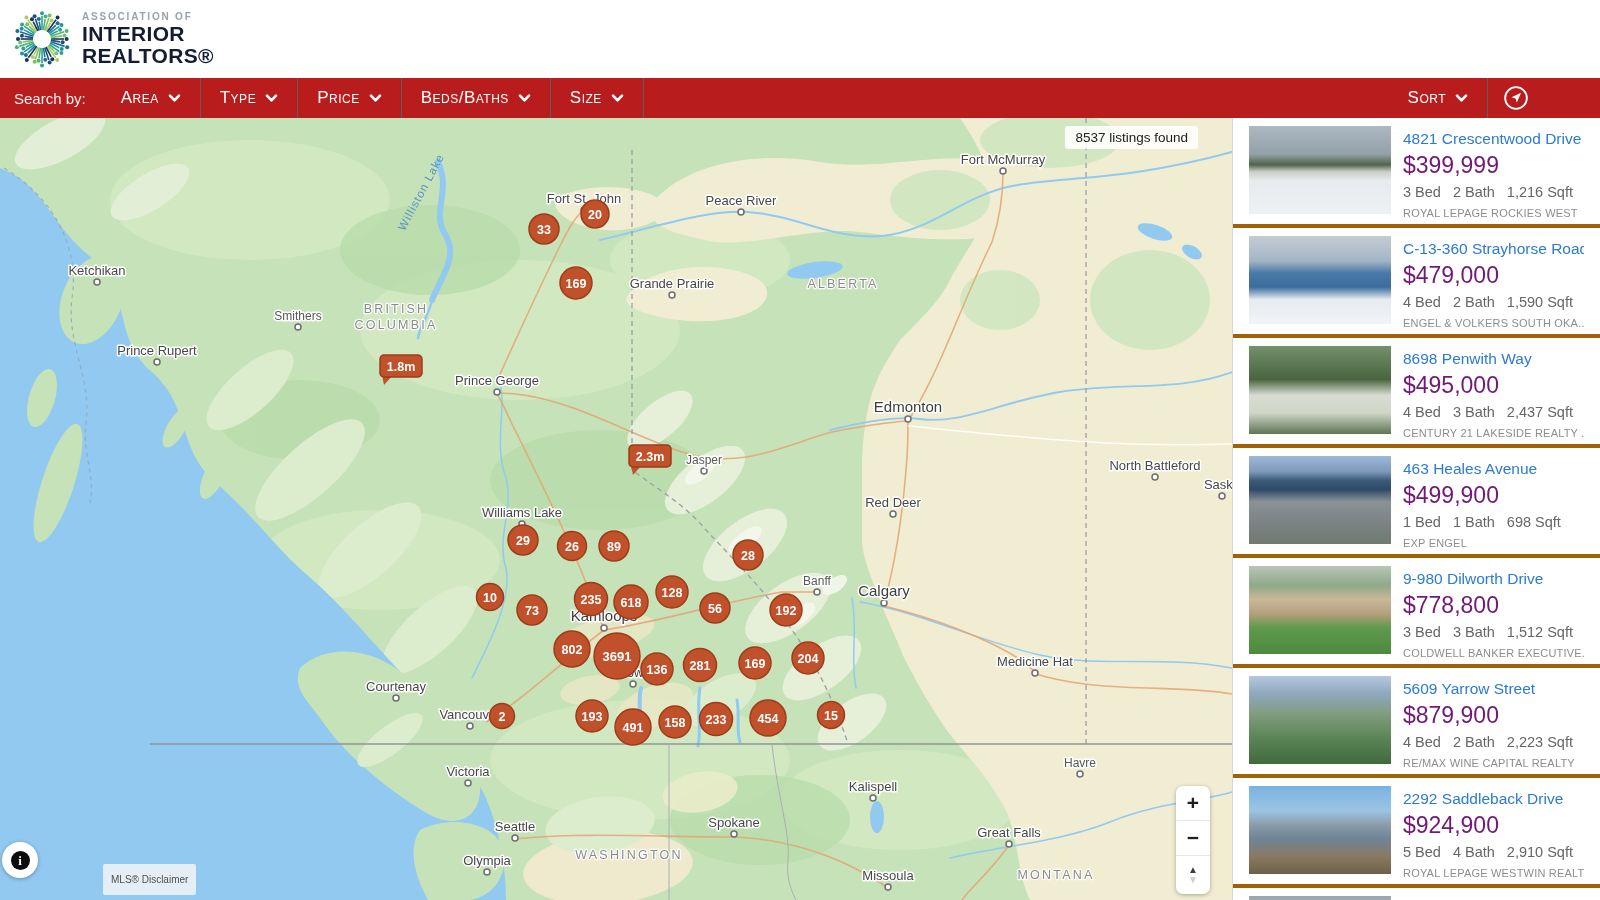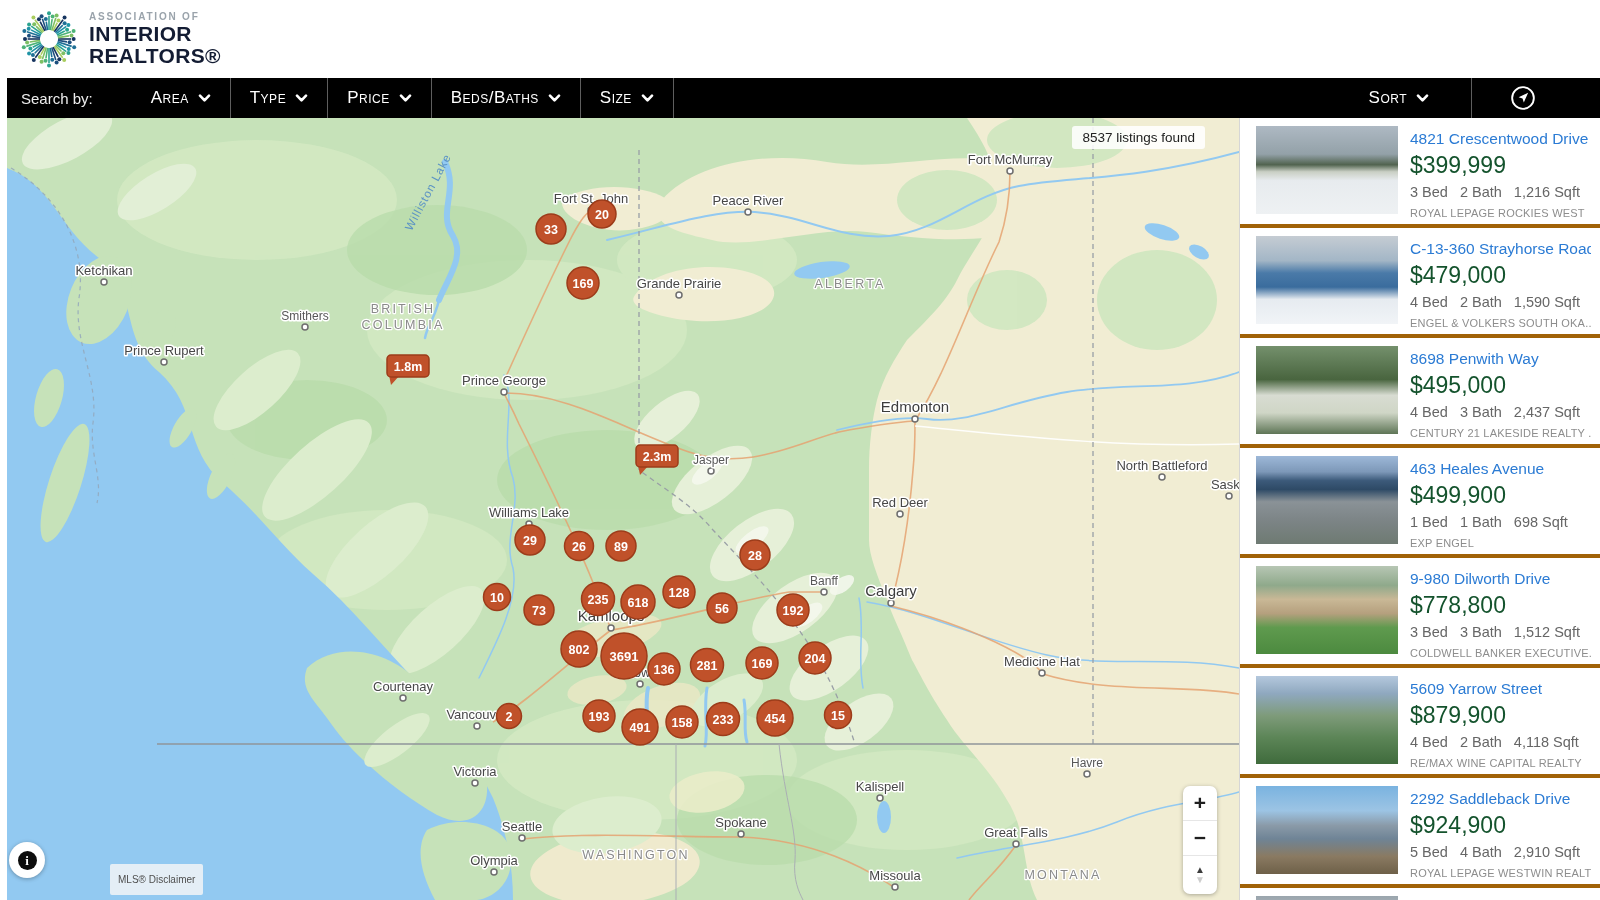--- a/index.html
+++ b/index.html
@@ -1,32 +1,32 @@
 <!DOCTYPE html>
 <html><head>
 <meta charset="utf-8">
 <style>
   html,body{margin:0;padding:0;width:1600px;height:900px;overflow:hidden;
     font-family:"Liberation Sans",sans-serif;background:#fff;}
-  .stage{position:relative;width:1296px;height:900px;margin-left:7px;}
+  .stage{position:relative;width:1296px;height:900px;}
 
   
   .header{position:absolute;top:0;left:0;width:1600px;height:78px;background:#fff;
     display:flex;align-items:center;}
   .logo{display:flex;align-items:center;margin-left:10px;cursor:pointer;}
   .logo-text{margin-left:8px;}
   .logo-tag{font-size:10px;letter-spacing:1.8px;color:#9aa3ab;font-weight:600;margin-bottom:1px;}
   .logo-name{font-size:21px;font-weight:700;color:#131c33;line-height:1.04;letter-spacing:.3px;}
   .nav{margin-left:60px;display:flex;gap:28px;align-items:center;}
   .nav-item{font-size:19px;color:#2a5a6a;padding:8px 1px;cursor:pointer;border-bottom:3px solid transparent;}
   .nav-item.active{border-bottom:3px solid #19677a;}
 
   
-  .filterbar{position:absolute;top:78px;left:0;width:1600px;height:40px;background:#000000;
-    display:flex;align-items:center;color:#fff;gap:23px;}
+  .filterbar{position:absolute;top:78px;left:0;width:1600px;height:40px;background:#b91c1c;
+    display:flex;align-items:center;color:#fff;}
   .searchby{margin:0 16px 0 14px;font-size:15px;color:#ededed;}
   .fgroup{display:flex;height:40px;}
   .fbtn{height:40px;display:flex;align-items:center;gap:9px;padding:0 19px;
     border-right:1px solid #5e5e5e;cursor:pointer;font-variant:small-caps;
     font-size:17px;letter-spacing:.5px;font-weight:500;color:#fff;}
   .fbtn svg{display:block;}
   .spacer{flex:1;}
   .vdiv{width:1px;height:40px;background:#5e5e5e;}
   .compass-btn{width:56px;height:40px;display:flex;align-items:center;justify-content:center;
     cursor:pointer;margin-right:56px;}
@@ -71,21 +71,21 @@
   .mls-tag{position:absolute;left:103px;top:746px;background:rgba(233,240,246,.95);padding:10px 8px;
     font-size:10px;color:#4f4f4f;border-radius:2px;cursor:pointer;text-align:right;}
 
   
   .sidebar{position:absolute;top:118px;left:1232px;width:368px;height:782px;background:#fff;
     border-left:1px solid #d6d6d6;overflow:hidden;box-sizing:border-box;}
   .card{display:flex;height:100px;padding:6px 16px 0 16px;border-bottom:4px solid #a16207;cursor:pointer;}
   .photo{width:142px;height:88px;flex:none;margin-top:2px;background:#ccc;}
   .meta{margin-left:12px;flex:1;min-width:0;}
   .addr{font-size:15.5px;color:#2b7bd4;font-weight:500;margin-top:6px;white-space:nowrap;overflow:hidden;cursor:pointer;}
-  .price{font-size:23px;color:#14532d;font-weight:500;margin-top:4px;}
+  .price{font-size:23px;color:#701a75;font-weight:500;margin-top:4px;}
   .specs{font-size:14.5px;color:#666;margin-top:5px;display:flex;gap:12px;white-space:nowrap;}
   .realtor{font-size:11px;color:#8d8d8d;margin-top:7px;letter-spacing:.2px;white-space:nowrap;overflow:hidden;}
 
   .photo-1{background:linear-gradient(180deg,#aeb9c3 0%,#93a1a8 32%,#51634f 44%,#c9cfc4 52%,#e7ebee 62%,#eef1f3 100%);}
   .photo-2{background:linear-gradient(180deg,#c5ccd3 0%,#a3b6c6 28%,#4a7aa8 42%,#3a6c9d 58%,#e6ebf0 72%,#f1f4f7 100%);}
   .photo-3{background:linear-gradient(180deg,#74906c 0%,#49653f 38%,#d8dcd2 56%,#cfd6c6 76%,#5e7556 100%);}
   .photo-4{background:linear-gradient(180deg,#9db8d8 0%,#7d98b8 18%,#3c5a7a 28%,#2e4a66 38%,#8a9297 52%,#7d8587 72%,#6e7a72 100%);}
   .photo-5{background:linear-gradient(180deg,#b7c6b4 0%,#8fa98b 22%,#c9b896 38%,#b5a07e 54%,#5f9a4e 70%,#4c8a3f 100%);}
   .photo-6{background:linear-gradient(180deg,#b4c8dd 0%,#8fa8bf 20%,#7e9b7a 45%,#5c8557 70%,#3f6b3c 100%);}
   .photo-7{background:linear-gradient(180deg,#7ab3e0 0%,#9cc4e4 28%,#8a9aa8 45%,#6f8496 60%,#8a7a62 80%,#6e6048 100%);}
@@ -635,21 +635,21 @@
         </div>
       </div>
       <div class="card">
         <div class="photo photo-6"></div>
         <div class="meta">
           <div class="addr">5609 Yarrow Street</div>
           <div class="price">$879,900</div>
           <div class="specs">
             <span>4 Bed</span>
             <span>2 Bath</span>
-            <span>4,118 Sqft</span>
+            <span>2,223 Sqft</span>
           </div>
           <div class="realtor">RE/MAX WINE CAPITAL REALTY</div>
         </div>
       </div>
       <div class="card">
         <div class="photo photo-7"></div>
         <div class="meta">
           <div class="addr">2292 Saddleback Drive</div>
           <div class="price">$924,900</div>
           <div class="specs">

